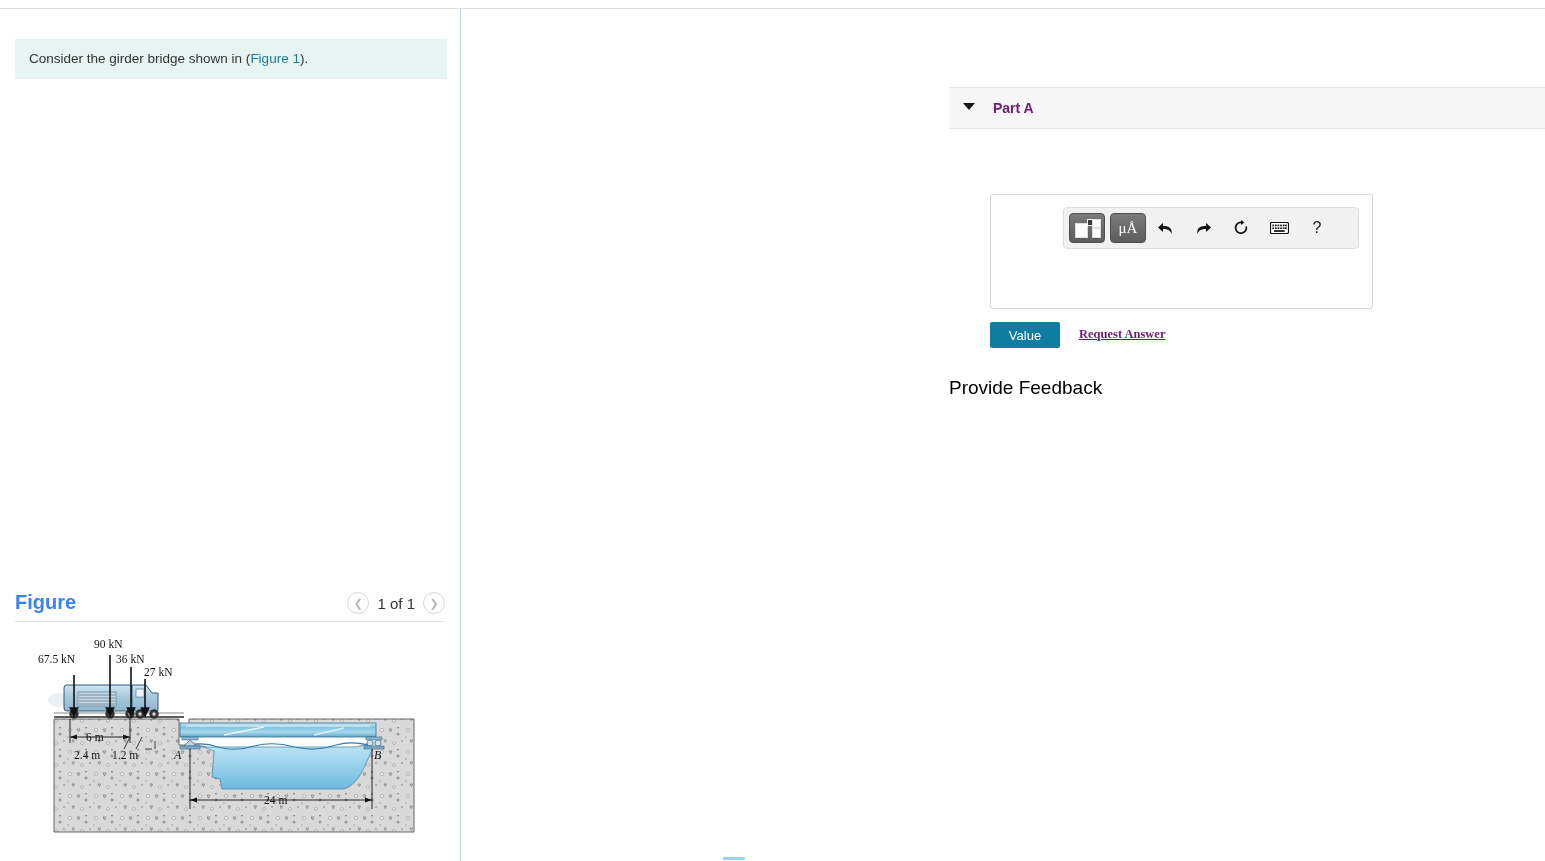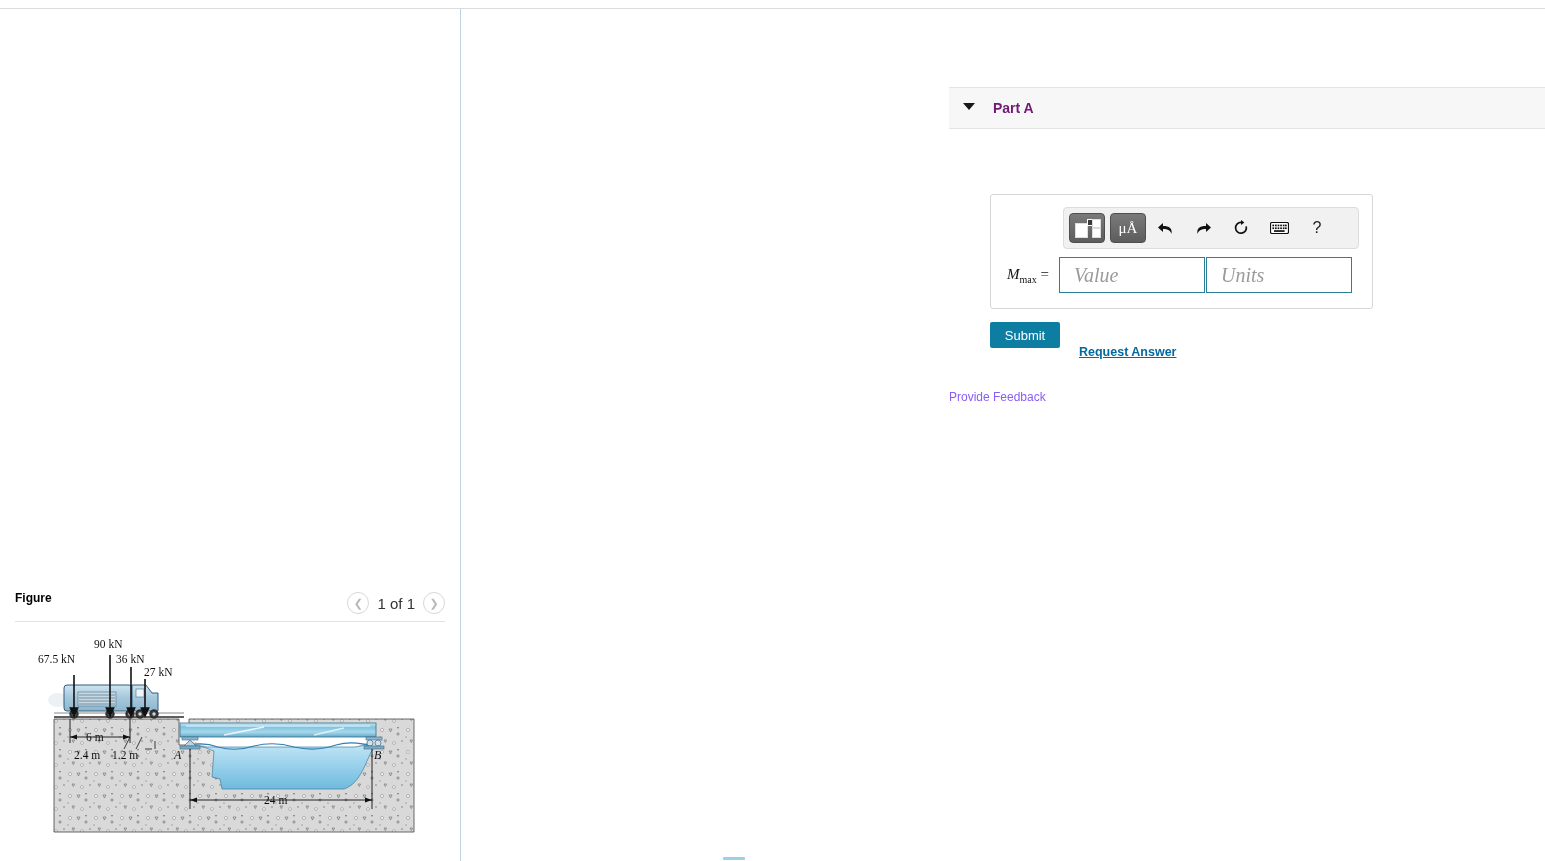--- a/index.html
+++ b/index.html
@@ -35,21 +35,21 @@
     white-space:nowrap;
   }
   .hint-text a { color:#1b7b9c; text-decoration:none; }
 
   
   .figure-head {
     position:absolute; left:15px; top:580px; width:430px; height:34px;
   }
   .figure-title {
     position:absolute; left:0; top:2px;
-    font-size:12px; font-weight:bold; color:#000000;
+    font-size:20px; font-weight:bold; color:#3b82f6;
   }
   .fig-nav { position:absolute; right:0; top:3px; display:flex; align-items:center; gap:8px; }
   .fig-arrow {
     width:22px; height:22px; border-radius:50%;
     border:1px solid #d8d8d8; background:#fff;
     display:flex; align-items:center; justify-content:center;
     color:#b8b8b8; font-size:11px; line-height:1;
     box-sizing:border-box;
   }
   .fig-count { font-size:15px; color:#333; }
@@ -145,44 +145,47 @@
   .field.value { width:146px; }
   .field.units { width:146px; margin-left:1px; }
 
   .submit-btn {
     position:absolute; left:528px; top:313px; width:70px; height:26px;
     background:#0d7ea2; color:#fff; border:none; border-radius:2px;
     font-size:13px; font-family:"Liberation Sans", sans-serif;
     cursor:pointer;
   }
   .request-link {
-    position:absolute; left:617px; top:336px;
-    font-size:12.5px; font-weight:bold; color:#0369a1;
-    text-decoration:underline; cursor:pointer;
+    position:absolute; left:617px; top:318px;
+    font-size:12.5px; font-weight:bold; color:#701a75;
+    text-decoration:underline; cursor:pointer;font-family:Liberation Serif, serif;
   }
 
   .feedback-link {
-    position:absolute; left:487px; top:381px;
-    font-size:12px; color:#8b5cf6; cursor:pointer;
+    position:absolute; left:487px; top:368px;
+    font-size:19px; color:#000000; cursor:pointer;
   }
 
   .bottom-sliver {
     position:absolute; left:723px; top:857px; width:22px; height:3px;
     background:#9ecfe8; border-radius:1px;
   }
 </style>
 </head>
 <body>
 
 <div id="root">
 
   <div class="top-rule"></div>
 
   <div class="left-pane">
 
+    <div class="hint-box">
+      <div class="hint-text"><span>Consider the girder bridge shown in (</span><a href="#">Figure 1</a><span>).</span></div>
+    </div>
 
     <div class="figure-head">
       <div class="figure-title">Figure</div>
       <div class="fig-nav">
         <div class="fig-arrow">❮</div>
         <div class="fig-count">1 of 1</div>
         <div class="fig-arrow">❯</div>
       </div>
     </div>
     <div class="figure-rule"></div>
@@ -378,32 +381,23 @@
                 <rect x="10.2" y="5.4" width="1.7" height="1.7"></rect>
               <rect x="12.8" y="5.4" width="1.7" height="1.7"></rect>
                 <rect x="15" y="5.4" width="1.7" height="1.7"></rect>
               <rect x="4" y="8.2" width="10.6" height="1.7"></rect>
             </g>
           </svg>
         </div>
         <div class="tb-plain">?</div>
       </div>
 
-      <div class="eq-row">
-        <div class="eq-label"><em>M</em><sub>max</sub><span> =</span></div>
-        <div class="field value">
-          <span>Value</span>
-        </div>
-        <div class="field units">
-          <span>Units</span>
-        </div>
-      </div>
     </div>
 
-    <button class="submit-btn">Submit</button>
+    <button class="submit-btn">Value</button>
     <div class="request-link">Request Answer</div>
 
     <div class="feedback-link">Provide Feedback</div>
 
   </div>
 
   <div class="bottom-sliver"></div>
 </div>
 
 </body></html>

